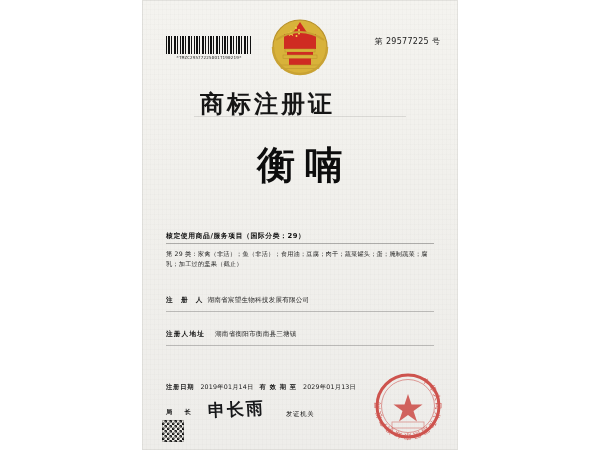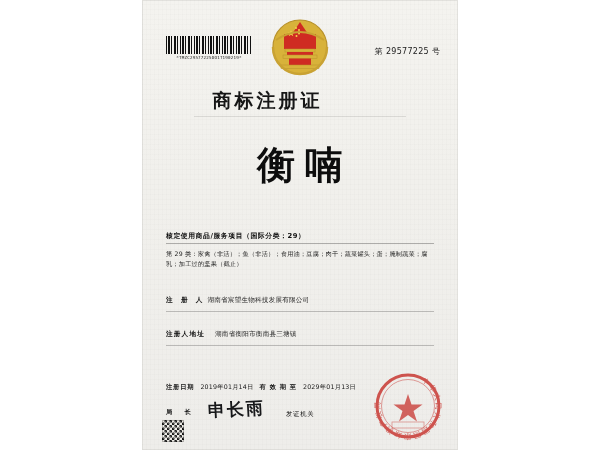--- a/index.html
+++ b/index.html
@@ -85,36 +85,36 @@
     transform: translateX(-50%);
     top: 0px;
     width: 74px;
     height: 74px;
   }
   #emblem svg { display: block; }
 
   #serial-block {
     position: absolute;
     right: 18px;
-    top: 36px;
+    top: 26px;
     font-size: 8px;
     color: #1b1b1b;
     white-space: nowrap;
     font-family: "DejaVu Sans", sans-serif;
   }
   #serial-block .serial-no { letter-spacing: 0.4px; }
   #serial-block .serial-num { margin: 0 3px; letter-spacing: 0.3px; }
 
   
   #doc-title {
     position: absolute;
     left: 0; top: 88px;
     width: 251px;
     text-align: center;
-    font-size: 19px;
+    font-size: 24px;
     letter-spacing: 3px;
     color: #161616;
     font-weight: 700;
     font-family: "DejaVu Sans", sans-serif;
   }
   #title-rule {
     position: absolute;
     left: 52px;
     top: 116px;
     width: 212px;

